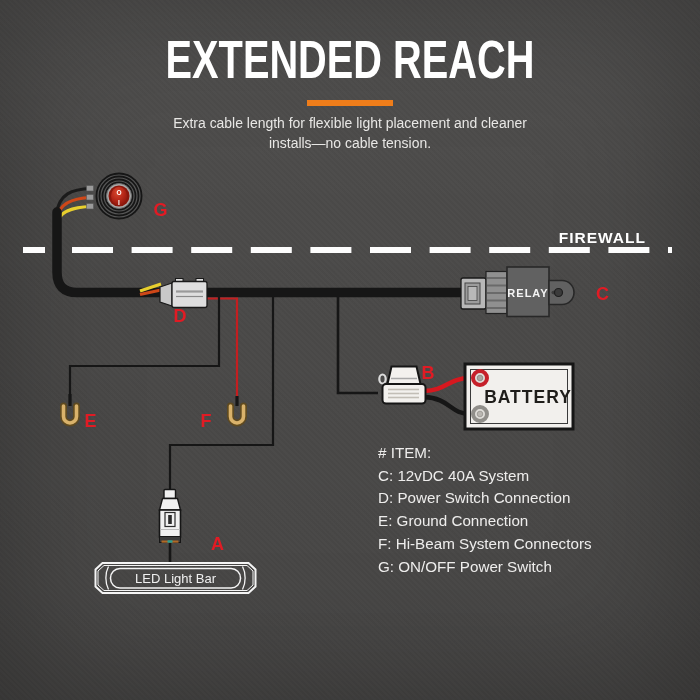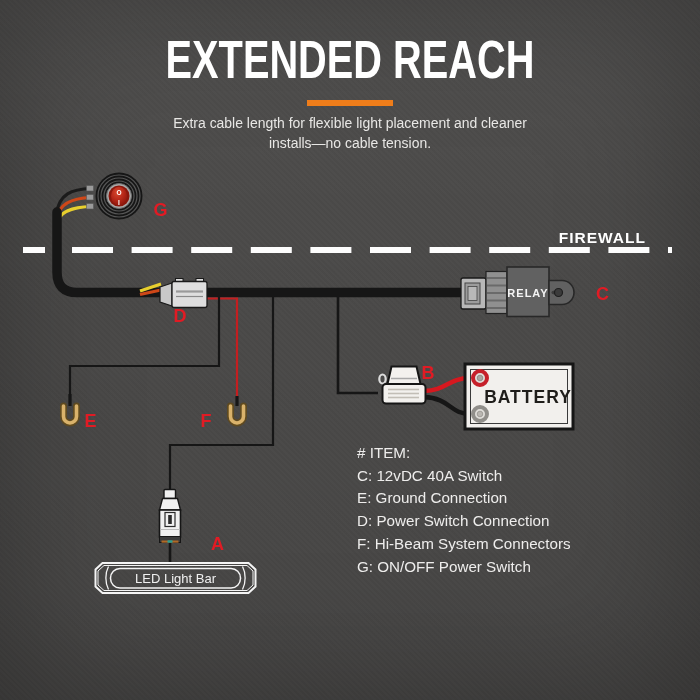--- a/index.html
+++ b/index.html
@@ -18,21 +18,21 @@
     font-size:53px;font-weight:bold;color:#ffffff;line-height:1;
     transform:scaleX(0.75);transform-origin:350px 0;white-space:nowrap;
   }
   .accent-bar{position:absolute;left:307px;top:100px;width:86px;height:6px;background:#ef7d1a;}
   .subtitle{
     position:absolute;top:113px;left:0;width:700px;text-align:center;
     font-size:15.5px;line-height:19.5px;color:#e8e7e5;
     transform:scaleX(0.9);transform-origin:350px 0;
   }
   .legend{
-    position:absolute;left:357px;top:442px;
+    position:absolute;left:378px;top:442px;
     font-size:15.2px;line-height:22.7px;color:#eeedec;white-space:nowrap;
   }
   svg{position:absolute;left:0;top:0;}
   svg text{font-family:"Liberation Sans",sans-serif;}
   .firewall-label{font-size:15.5px;font-weight:bold;fill:#ffffff;letter-spacing:1px;}
   .callout{font-size:18px;font-weight:bold;text-anchor:middle;}
   .relay-text{font-size:11px;font-weight:bold;fill:#f4f4f4;text-anchor:middle;letter-spacing:1px;}
   .battery-text{font-size:17.5px;font-weight:bold;fill:#1f1d1a;text-anchor:middle;letter-spacing:1px;}
   .ledbar-text{font-size:13px;fill:#f0f0f0;text-anchor:middle;}
   .switch-mark{font-size:6.5px;font-weight:bold;fill:#ffffff;text-anchor:middle;}
@@ -180,18 +180,18 @@
   <text class="callout" x="428" y="379" fill="#e11b24">B</text>
   <text class="callout" x="602.5" y="300" fill="#e11b24">C</text>
   <text class="callout" x="180" y="321.5" fill="#e11b24">D</text>
   <text class="callout" x="90.5" y="427" fill="#e11b24">E</text>
   <text class="callout" x="206" y="427" fill="#e11b24">F</text>
   <text class="callout" x="160.5" y="215.5" fill="#e11b24">G</text>
 </svg>
 
 <div class="legend">
   <div># ITEM:</div>
-  <div>C: 12vDC 40A Switch</div>
+  <div>C: 12vDC 40A System</div>
+  <div>D: Power Switch Connection</div>
   <div>E: Ground Connection</div>
-  <div>D: Power Switch Connection</div>
   <div>F: Hi-Beam System Connectors</div>
   <div>G: ON/OFF Power Switch</div>
 </div>
 
 </body></html>

